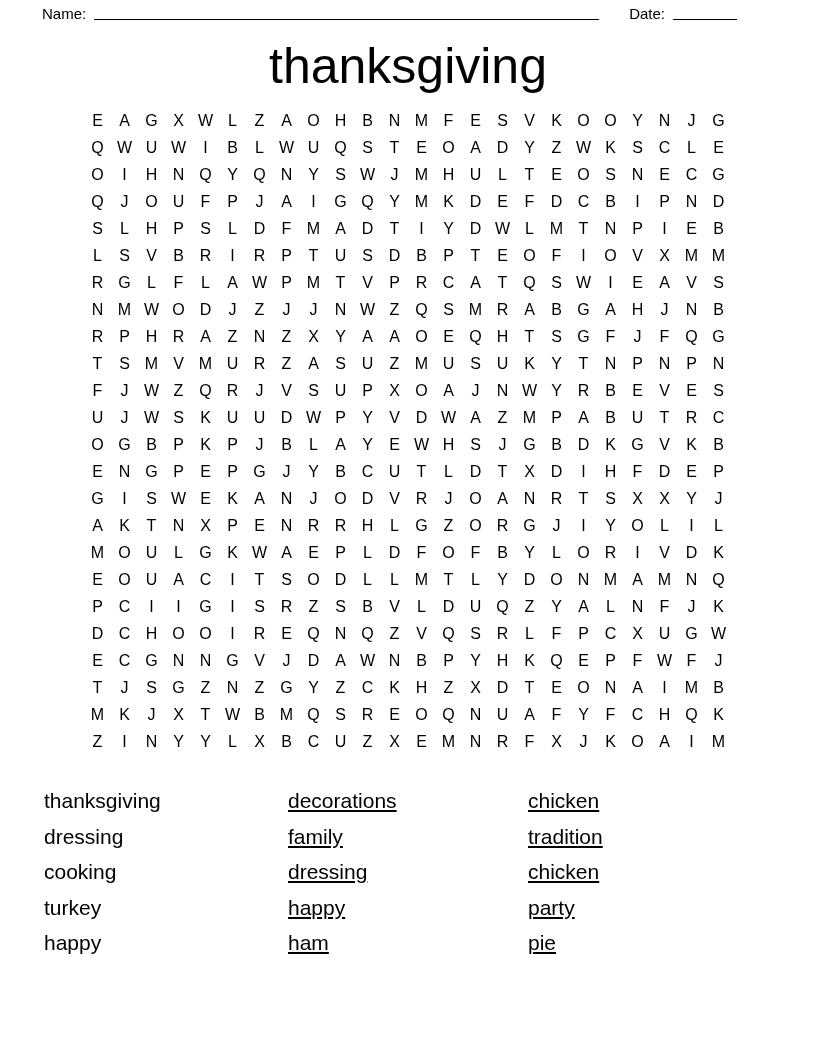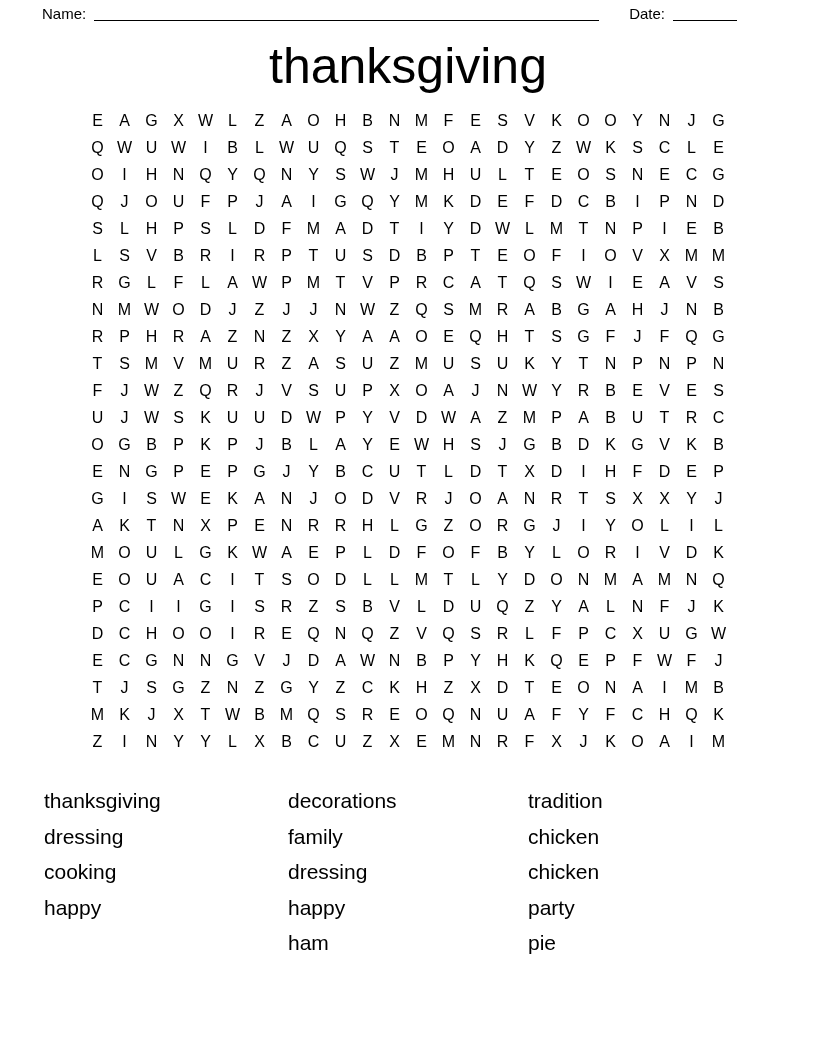--- a/index.html
+++ b/index.html
@@ -7,21 +7,21 @@
   body {
     width: 816px;
     height: 1056px;
     background: #ffffff;
     color: #000000;
     font-family: "Liberation Sans", sans-serif;
     overflow: hidden;
   }
   .header {
     display: flex;
-    align-items: flex-end;
+    align-items: flex-start;
     padding: 5px 79px 0 42px;
     font-size: 15px;
     line-height: 17px;
   }
   .header .label { white-space: nowrap; }
   .blank-line {
     border-bottom: 1.5px solid #000;
     height: 15px;
   }
   .name-blank {
@@ -53,21 +53,21 @@
     align-items: center;
     justify-content: center;
   }
   .words {
     display: flex;
     margin-top: 28px;
     padding-left: 44px;
     font-size: 21px;
   }
   .word-col { width: 244px; }
-  .word-col + .word-col { width: 240px; }
+  .word-col + .word-col { width: 240px; text-decoration: underline; }
   .word-col .word { line-height: 35.5px; }
 </style>
 </head>
 <body>
 
 <div class="header">
   <span class="label">Name:</span>
   <span class="blank-line name-blank"></span>
   <span class="label">Date:</span>
   <span class="blank-line date-blank"></span>
@@ -652,29 +652,30 @@
     <span class="cell">A</span>
     <span class="cell">I</span>
     <span class="cell">M</span>
   </div>
 
 <div class="words" id="word-list">
     <div class="word-col">
       <div class="word">thanksgiving</div>
       <div class="word">dressing</div>
       <div class="word">cooking</div>
+      <div class="word">turkey</div>
       <div class="word">happy</div>
     </div>
     <div class="word-col">
       <div class="word">decorations</div>
       <div class="word">family</div>
       <div class="word">dressing</div>
       <div class="word">happy</div>
       <div class="word">ham</div>
     </div>
     <div class="word-col">
+      <div class="word">chicken</div>
       <div class="word">tradition</div>
-      <div class="word">chicken</div>
       <div class="word">chicken</div>
       <div class="word">party</div>
       <div class="word">pie</div>
     </div>
   </div>
 
 </body></html>

